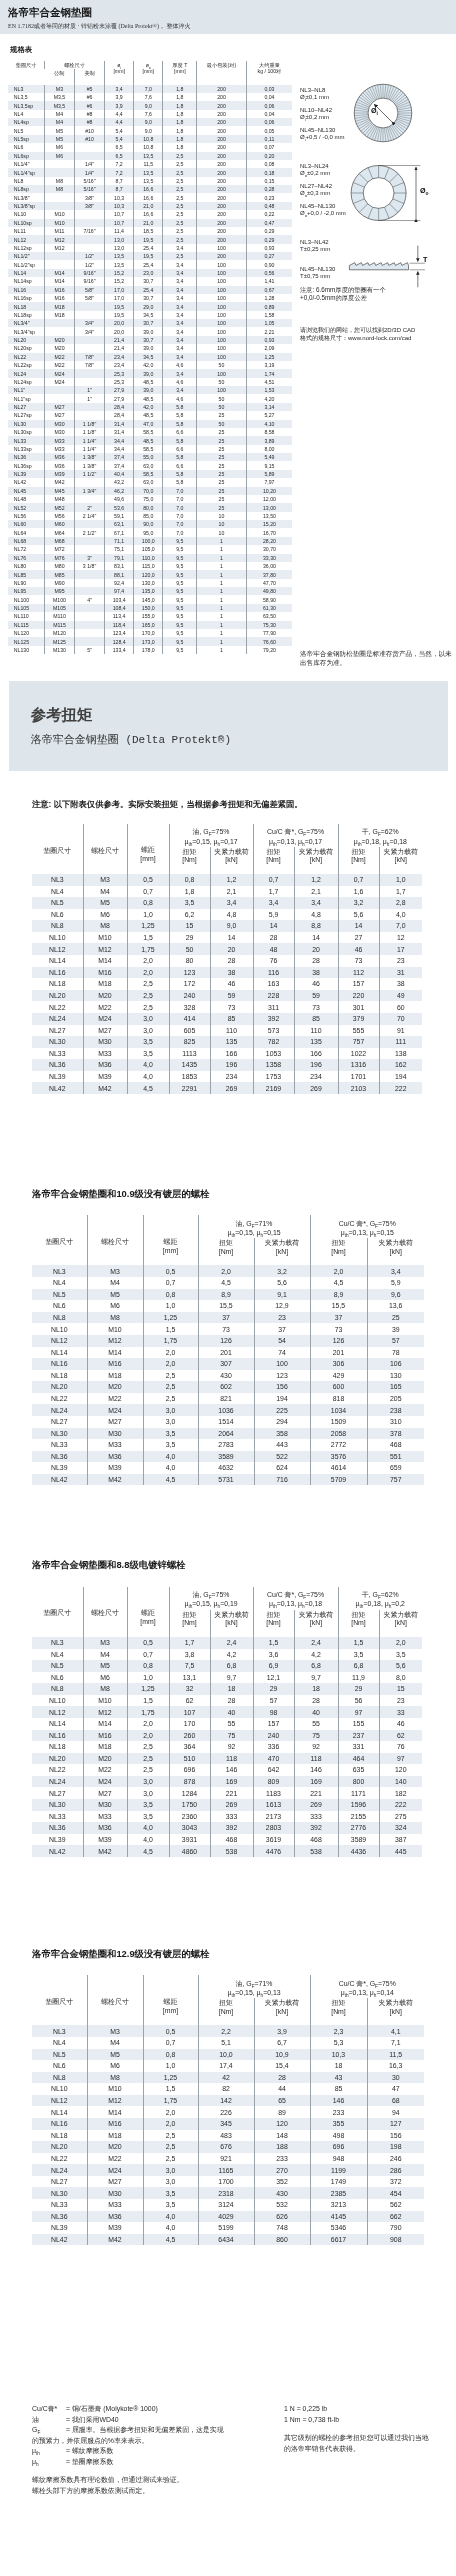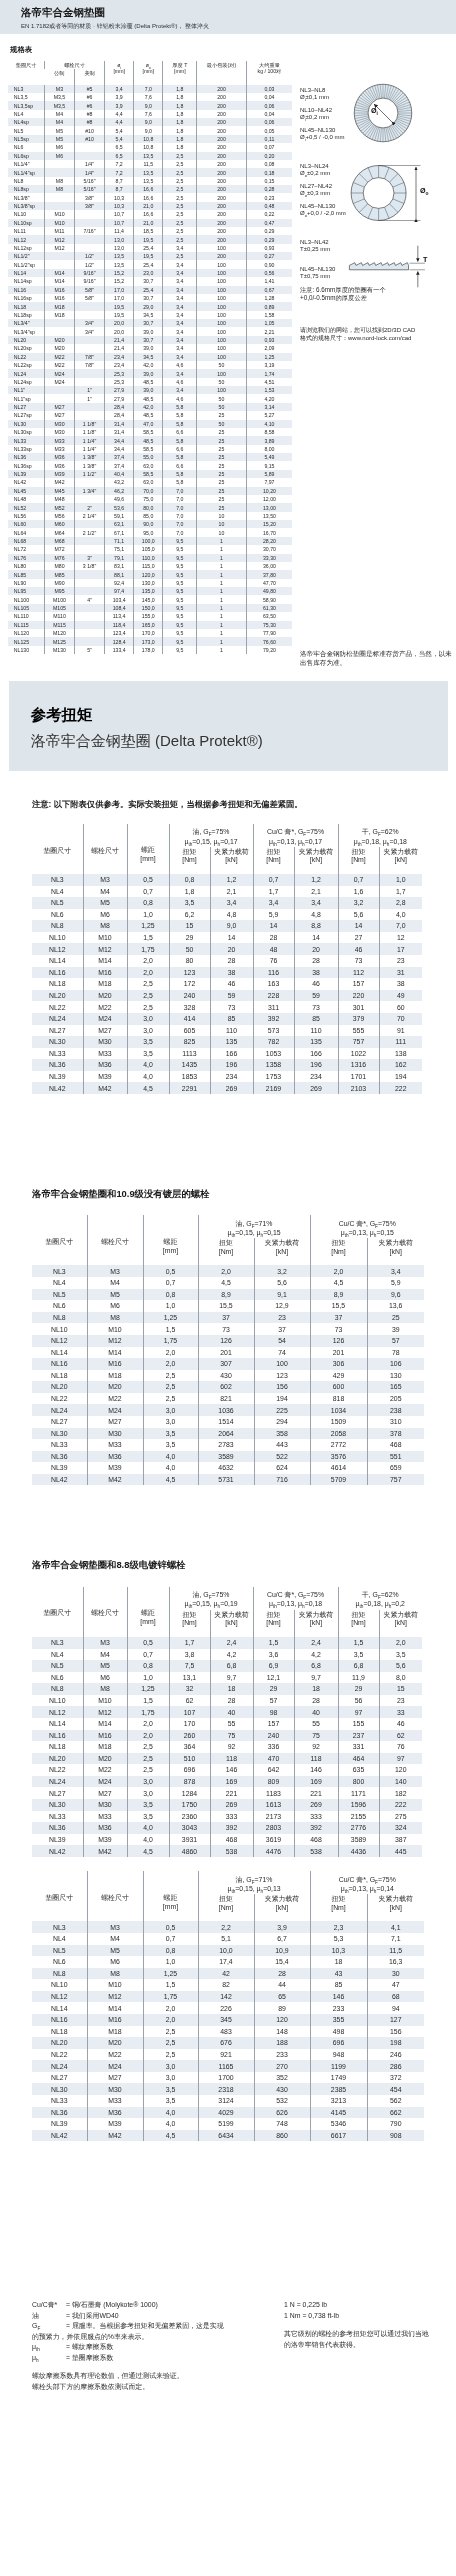--- a/index.html
+++ b/index.html
@@ -1,21 +1,21 @@
 <!DOCTYPE html>
 <html style="font-size:8.8px"><head>
 <meta charset="utf-8">
 <style>
   html,body{margin:0;padding:0;background:#fff;}
   .page{width:457px;height:2576px;position:relative;overflow:hidden;
         font-family:"Liberation Sans","DejaVu Sans",sans-serif;color:#2a2a2a;background:#fff;}
   sub{font-size:68%;line-height:0;}
   .prel{white-space:pre-line;}
   
-  .banner1{height:34px;background:#dee5eb;box-sizing:border-box;padding:6px 0 0 21px;}
+  .banner1{height:34px;background:#dee5eb;box-sizing:border-box;padding:6px 0 0 8px;font-family:Liberation Serif, serif;}
   .banner1 .t{font-size:10.5px;font-weight:bold;color:#1a1a1a;}
   .banner1 .s{font-size:6px;margin-top:2.2px;color:#333;}
   
   .content{position:relative;height:647px;}
   .spec-wrap{position:absolute;left:8.3px;top:11px;}
   .spec-h{font-size:7.4px;font-weight:bold;margin:0 0 5.5px 1.7px;color:#1a1a1a;}
   table.spec{border-collapse:collapse;table-layout:fixed;width:284px;}
   .spec th{font-weight:normal;text-align:center;vertical-align:top;padding:1.1px 0.6px;
            font-size:5.2px;line-height:6px;border-left:0.6px solid #9aa3aa;color:#2a2a2a;}
   .spec th:first-child{border-left:none;}
@@ -29,22 +29,22 @@
   .rc .abs{position:absolute;}
   .tol-entry{margin-bottom:5px;}
   .tol-entry.wide{margin-bottom:12px;}
   .dia-label{position:absolute;font-weight:bold;font-size:7.2px;color:#111;}
   .note6{white-space:pre-line;font-size:6.3px;line-height:8.3px;}
   .cad{font-size:6px;line-height:7.7px;}
   .cad .url{color:#2a2a2a;}
   .stock{font-size:6.6px;line-height:8.8px;}
   
   .banner2{margin:0 8.8px;height:90px;background:#dee5eb;box-sizing:border-box;padding:24px 0 0 22px;}
-  .banner2 .t{font-size:15.4px;font-weight:bold;color:#000000;}
-  .banner2 .s{font-size:15px;margin-top:5.5px;color:#333;}
+  .banner2 .t{font-size:15.4px;font-weight:bold;color:#404040;}
+  .banner2 .s{font-size:11px;margin-top:5.5px;color:#333;font-family:Liberation Mono, monospace;}
   .note-torque{margin:27.5px 0 0 32px;font-size:8.3px;font-weight:600;color:#222;}
   .tq-title{margin:0 0 0 32px;font-size:9.4px;font-weight:bold;color:#1a1a1a;}
   .mt1{margin-top:30px;}  .mt2{margin-top:94px;}  .mt3{margin-top:74px;}  .mt4{margin-top:91px;}
   
   table.tq{border-collapse:collapse;table-layout:fixed;margin:14.3px 0 0 32px;}
   .tq th,.tq td{font-size:6.9px;color:#2a2a2a;text-align:center;}
   .tq td{padding:2.2px 1.1px;border-left:0.6px solid #9aa3aa;line-height:7.2px;}
   .tq td:first-child{border-left:none;}
   .tq tbody tr:nth-child(odd){background:#e7edf2;}
   .tq th{font-weight:normal;}
@@ -1699,20 +1699,21 @@
           <td>4860</td>
           <td>538</td>
           <td>4476</td>
           <td>538</td>
           <td>4436</td>
           <td>445</td>
         </tr>
       </tbody>
     </table>
 
+  <div class="tq-title mt4">洛帝牢合金钢垫圈和12.9级没有镀层的螺栓</div>
   <table class="tq">
       <colgroup>
         <col style="width: 55px;">
         <col style="width: 56px;">
         <col style="width: 55px;">
         <col style="width: 56px;">
         <col style="width: 56px;">
         <col style="width: 57px;">
         <col style="width: 57px;">
       </colgroup>

